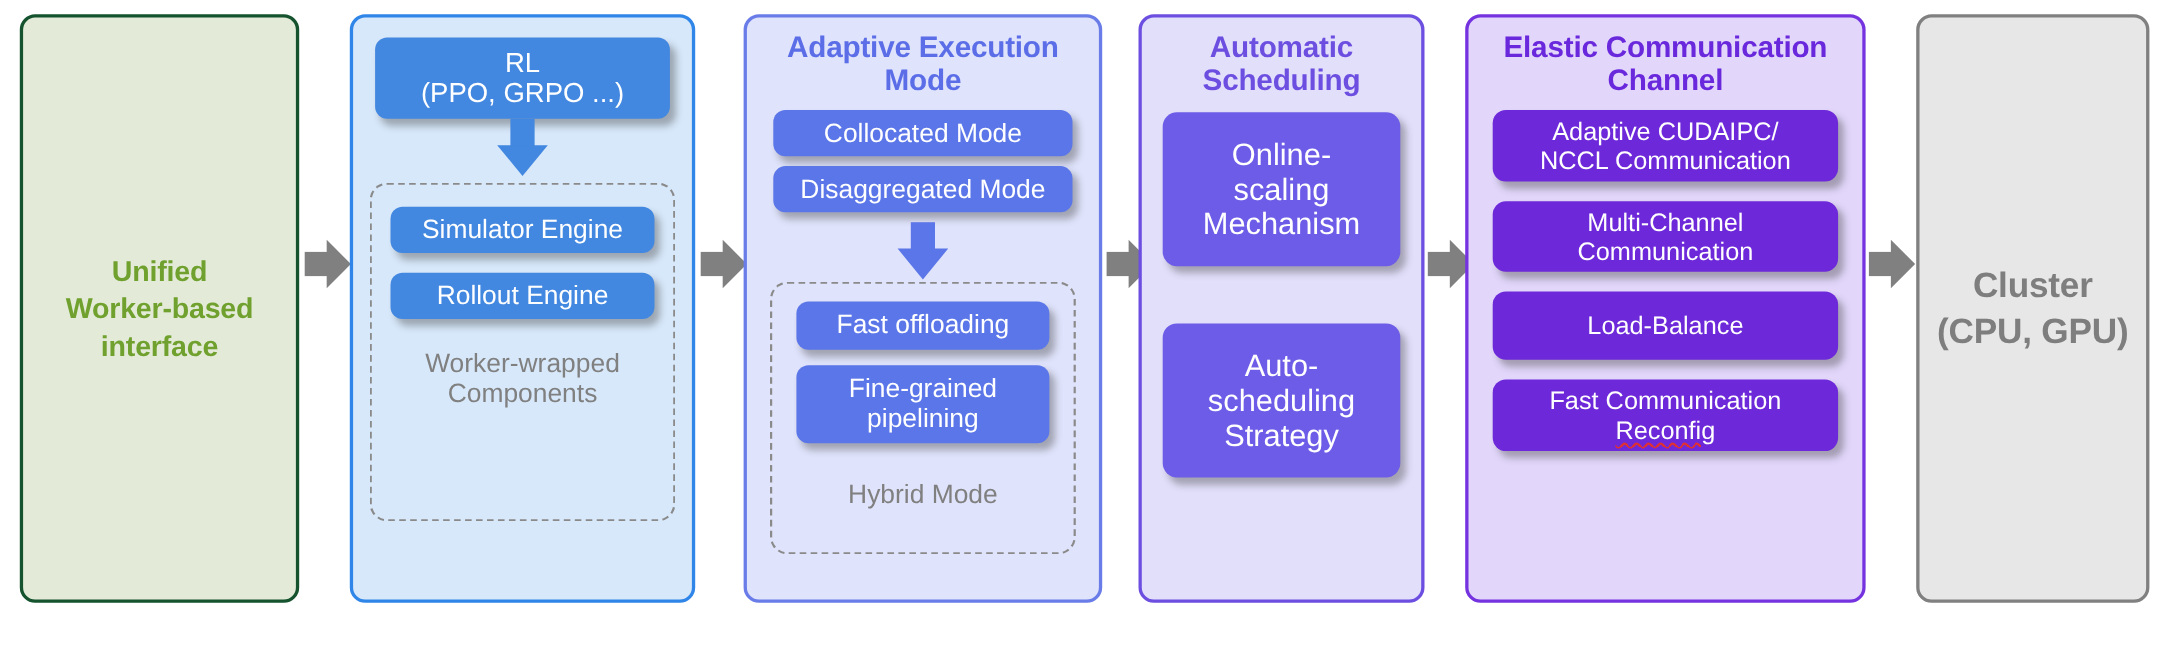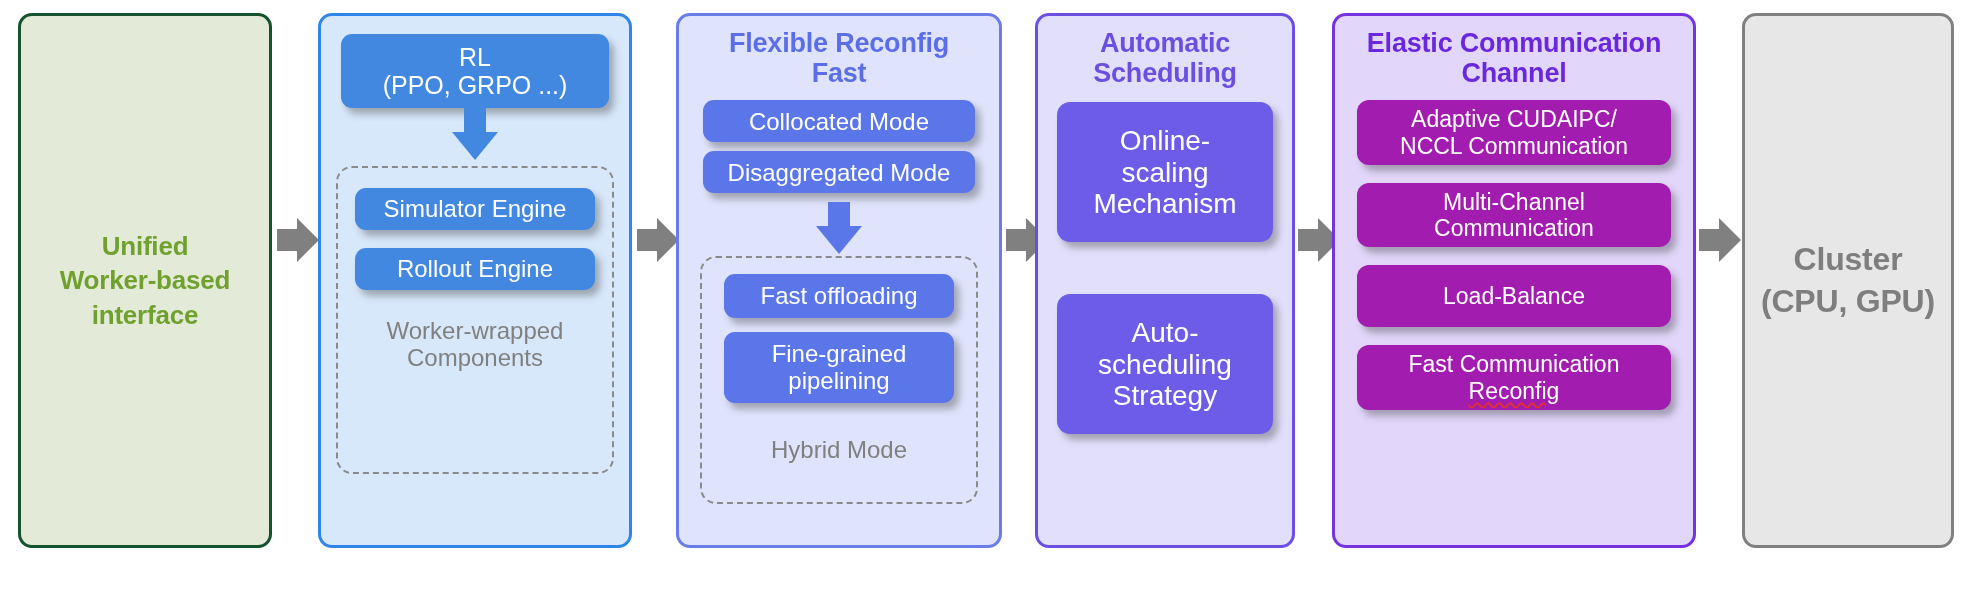--- a/index.html
+++ b/index.html
@@ -203,21 +203,21 @@
     background: #e2d7fb;
     border: 3px solid #7533e0;
     padding-top: 12px;
   }
   #panel-comm .panel-title {
     color: #6a28dd;
     font-size: 27px;
     margin-bottom: 12px;
   }
   .box-comm {
-    background: #a21caf;
+    background: #6d28d9;
     width: 314px;
     min-height: 62px;
     font-size: 23px;
     padding: 6px 8px;
     margin-bottom: 18px;
     border-radius: 12px;
   }
   .spellcheck {
     text-decoration: underline wavy #e03030;
     text-decoration-thickness: 2px;
@@ -311,22 +311,22 @@
     </div>
   </div>
 
   <div class="conn-arrow" id="arrow-2">
     <span class="shaft"></span>
     <span class="head"></span>
   </div>
 
   <div class="panel" id="panel-exec">
     <div class="panel-title">
-      <div>Flexible Reconfig</div>
-      <div>Fast</div>
+      <div>Adaptive Execution</div>
+      <div>Mode</div>
     </div>
 
     <div class="box box-mode">Collocated Mode</div>
     <div class="box box-mode">Disaggregated Mode</div>
 
     <div class="down-arrow arrow-indigo">
       <span class="shaft"></span>
       <span class="head"></span>
     </div>
 

